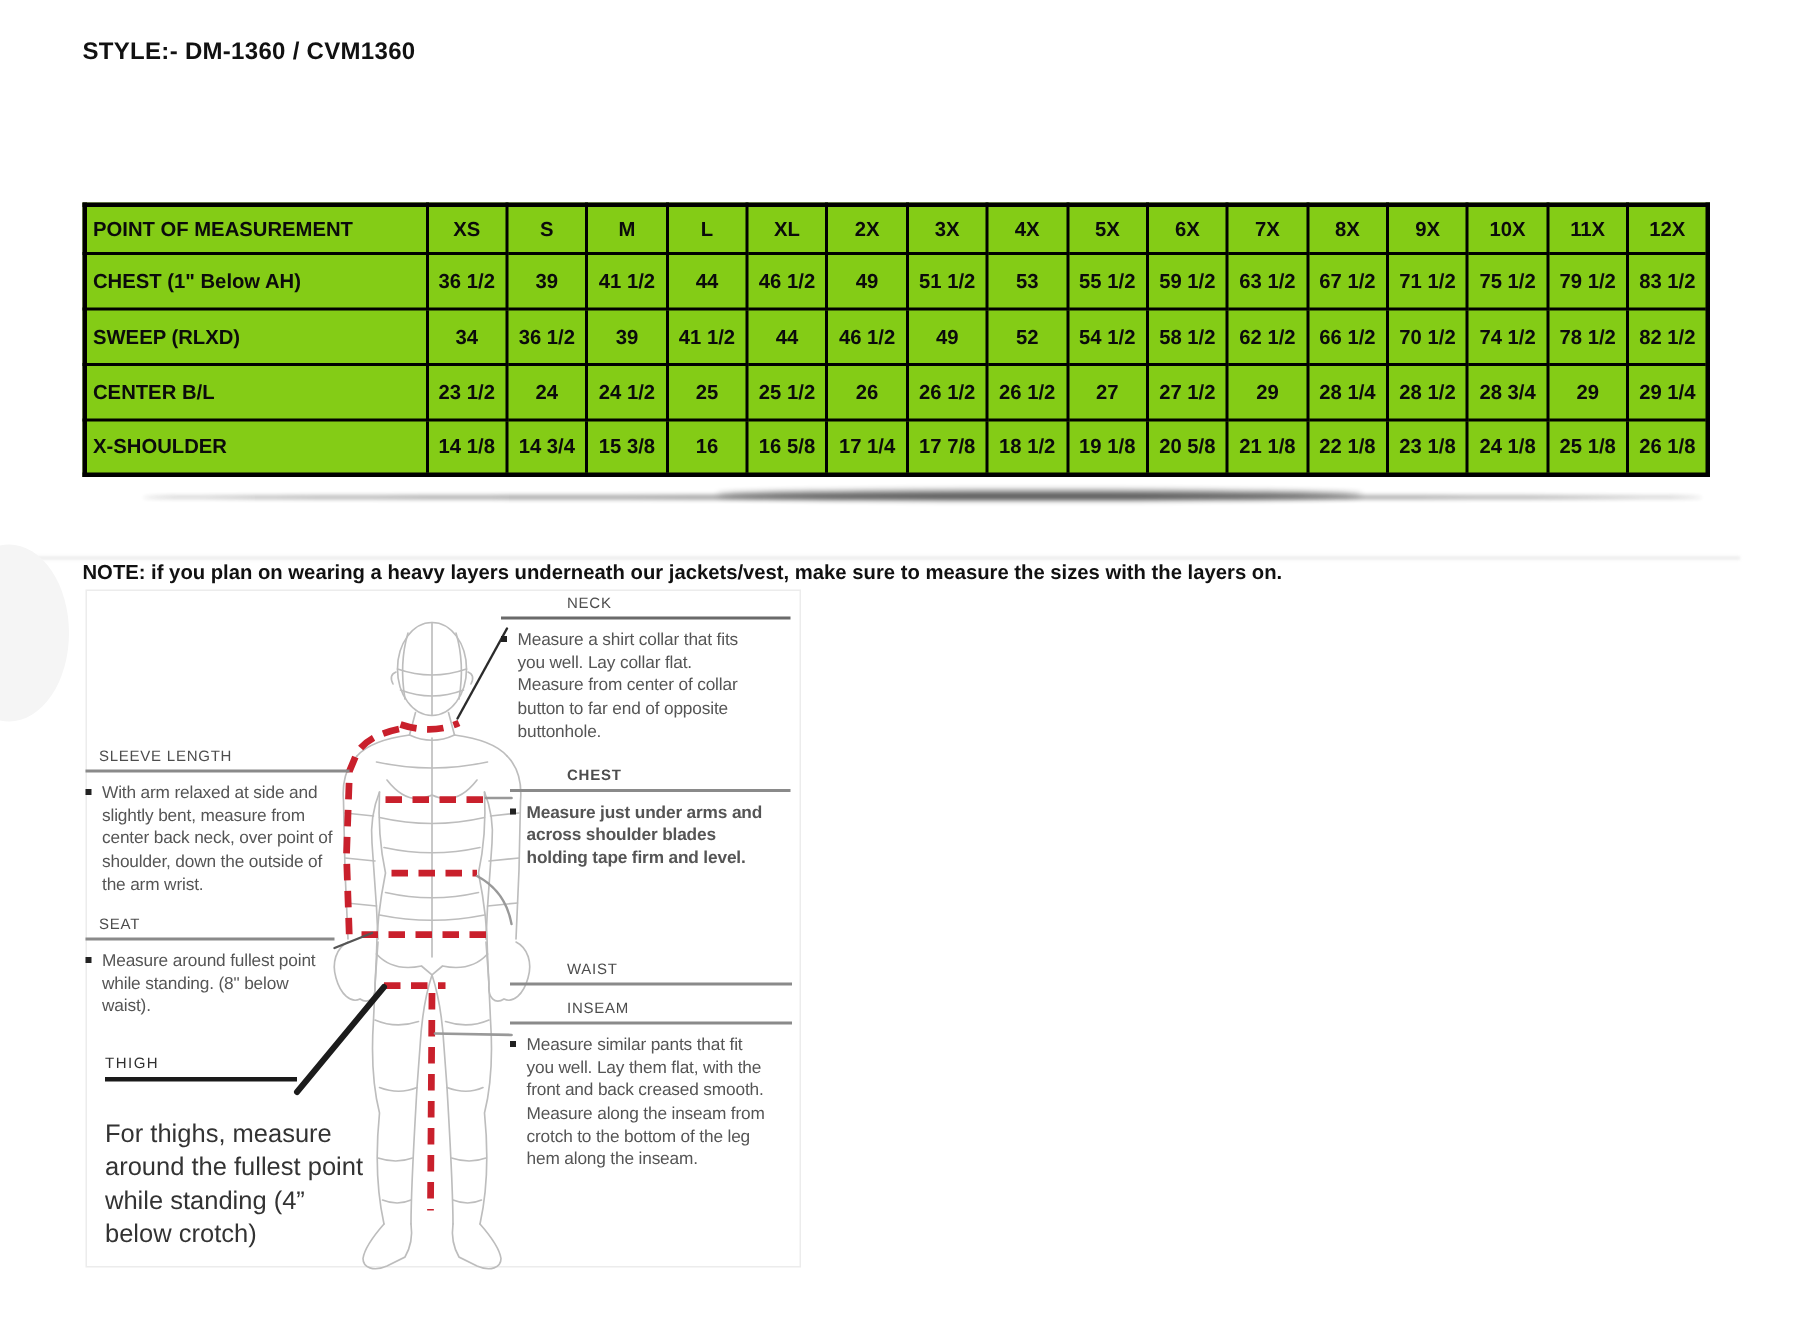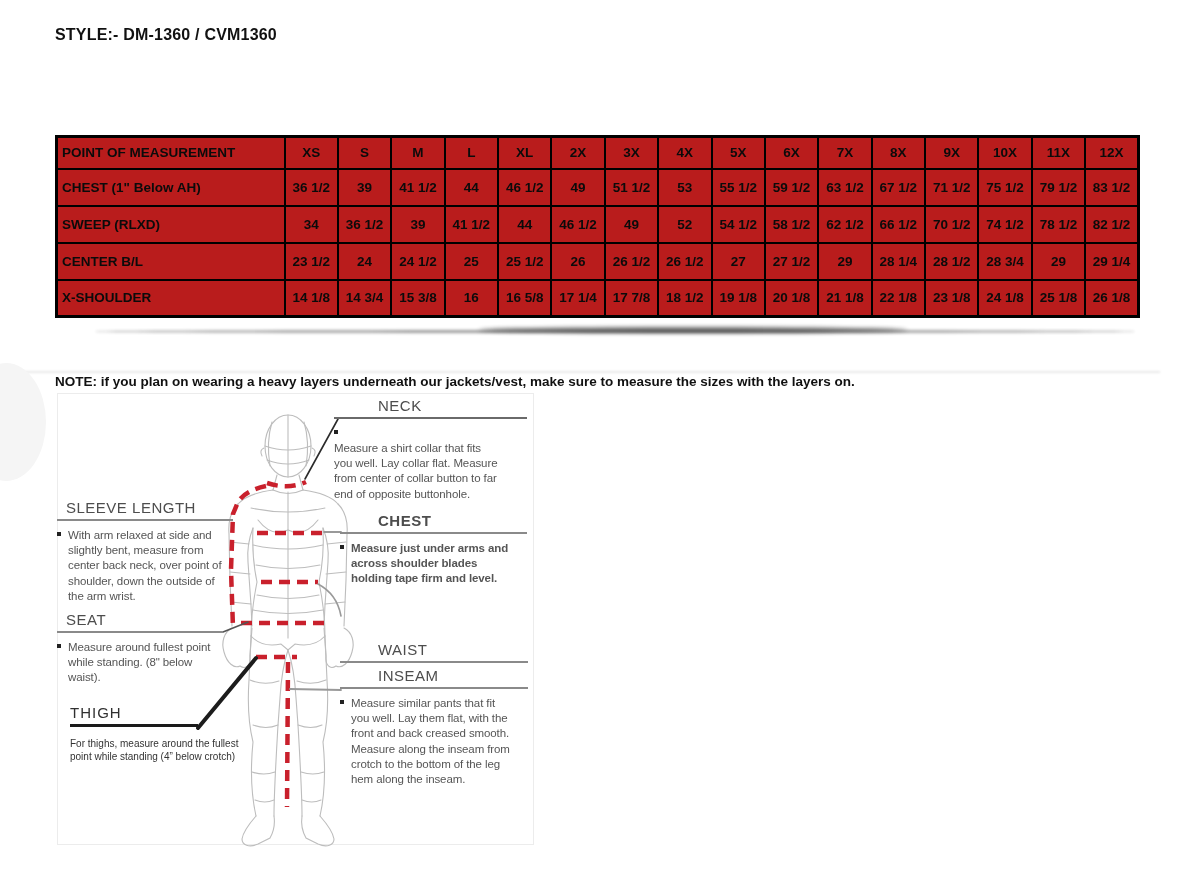--- a/index.html
+++ b/index.html
@@ -2,54 +2,54 @@
 <html><head>
 <meta charset="utf-8">
 <style>
   * { margin:0; padding:0; box-sizing:border-box; }
   html,body { background:#fff; }
   body { font-family:"Liberation Sans", sans-serif; }
   .page { position:relative; width:1180px; height:878px; background:#ffffff; overflow:hidden; }
 
   .page-title { position:absolute; left:55px; top:26px; font-size:16px; font-weight:bold; color:#111; letter-spacing:.2px; }
 
-  table.size-table { position:absolute; left:55px; top:135px; width:1085px; border-collapse:collapse; table-layout:fixed; background:#b91c1c; border:3px solid #000; }
+  table.size-table { position:absolute; left:55px; top:135px; width:1085px; border-collapse:collapse; table-layout:fixed; background:#84cc16; border:3px solid #000; }
   table.size-table th, table.size-table td {
     border:2px solid #000; text-align:center; vertical-align:middle;
     font-size:13.5px; font-weight:bold; color:#0b0b0b; padding:0 2px;
   }
   table.size-table thead th { height:32px; }
   table.size-table tbody td { height:37px; }
   table.size-table .rowlabel { text-align:left; padding-left:4px; width:228px; }
 
   .smudge1 { position:absolute; left:95px; top:330px; width:1040px; height:3px; background:#222; opacity:.45; border-radius:50%; filter:blur(1.5px); }
   .smudge2 { position:absolute; left:478px; top:327px; width:430px; height:6px; background:#101010; opacity:.6; border-radius:50%; filter:blur(2px); }
   .streak  { position:absolute; left:0; top:371px; width:1160px; height:2px; background:#e9e9e9; filter:blur(1px); }
   .page-curl { position:absolute; left:-34px; top:363px; width:80px; height:118px; background:#f5f5f5; border-radius:50%; }
 
   .note-text { position:absolute; left:55px; top:374px; font-size:13.5px; font-weight:bold; color:#111; }
 
   .diagram-box { position:absolute; left:57px; top:393px; width:477px; height:452px; border:1px solid #ececec; }
   .figure-svg { position:absolute; left:0; top:380px; width:600px; height:498px; z-index:1; }
 
   .guide { position:absolute; z-index:2; }
-  .guide-title { font-size:15px; letter-spacing:.5px; color:#4d4d4d; padding-bottom:3px; border-bottom:2px solid #8a8a8a; }
+  .guide-title { font-size:10px; letter-spacing:.5px; color:#4d4d4d; padding-bottom:3px; border-bottom:2px solid #8a8a8a; }
   .guide.neck .guide-title { border-bottom-color:#6a6a6a; }
   .guide-desc { display:flex; gap:7px; margin-top:7px; font-size:11.5px; line-height:1.32; color:#555; letter-spacing:-.1px; }
   .bullet { flex:0 0 auto; width:4px; height:4px; background:#222; margin-top:4px; }
 
-  .guide.neck   { left:334px; top:397px; width:193px; } .guide.neck .guide-title{ padding-left:44px; } .guide.neck .guide-desc{ width:166px;flex-direction:column; }
+  .guide.neck   { left:334px; top:397px; width:193px; } .guide.neck .guide-title{ padding-left:44px; } .guide.neck .guide-desc{ width:166px; }
   .guide.chest  { left:340px; top:512px; width:187px;font-weight:bold; } .guide.chest .guide-title{ padding-left:38px; } .guide.chest .guide-desc{ width:172px; }
   .guide.waist  { left:340px; top:597px; width:188px; } .guide.waist .guide-title{ padding-left:38px;margin-top:44px; } .guide.waist .guide-desc{ width:150px; }
   .guide.inseam { left:340px; top:667px; width:188px; } .guide.inseam .guide-title{ padding-left:38px; } .guide.inseam .guide-desc{ width:172px; }
   .guide.sleeve { left:57px;  top:499px; width:176px; } .guide.sleeve .guide-title{ padding-left:9px; } .guide.sleeve .guide-desc{ width:166px; }
   .guide.seat   { left:57px;  top:611px; width:166px; } .guide.seat .guide-title{ padding-left:9px; } .guide.seat .guide-desc{ width:160px; }
   .guide.thigh  { left:70px;  top:704px; width:128px; }
   .guide.thigh .guide-title { color:#303030; border-bottom:3px solid #1a1a1a; letter-spacing:1px; }
-  .guide.thigh .guide-desc  { width:172px; font-size:10px; color:#333; margin-top:10px; letter-spacing:0;justify-content:flex-end; }
+  .guide.thigh .guide-desc  { width:172px; font-size:17px; color:#333; margin-top:24px; letter-spacing:0;justify-content:flex-end; }
 </style>
 </head>
 <body>
 
 <div class="page">
 
   <div class="page-title">STYLE:- DM-1360 / CVM1360</div>
 
   <table class="size-table">
     <thead>
@@ -135,21 +135,21 @@
           <td class="rowlabel">X-SHOULDER</td>
           <td>14 1/8</td>
           <td>14 3/4</td>
           <td>15 3/8</td>
           <td>16</td>
           <td>16 5/8</td>
           <td>17 1/4</td>
           <td>17 7/8</td>
           <td>18 1/2</td>
           <td>19 1/8</td>
-          <td>20 1/8</td>
+          <td>20 5/8</td>
           <td>21 1/8</td>
           <td>22 1/8</td>
           <td>23 1/8</td>
           <td>24 1/8</td>
           <td>25 1/8</td>
           <td>26 1/8</td>
         </tr>
       </tbody>
   </table>
 

